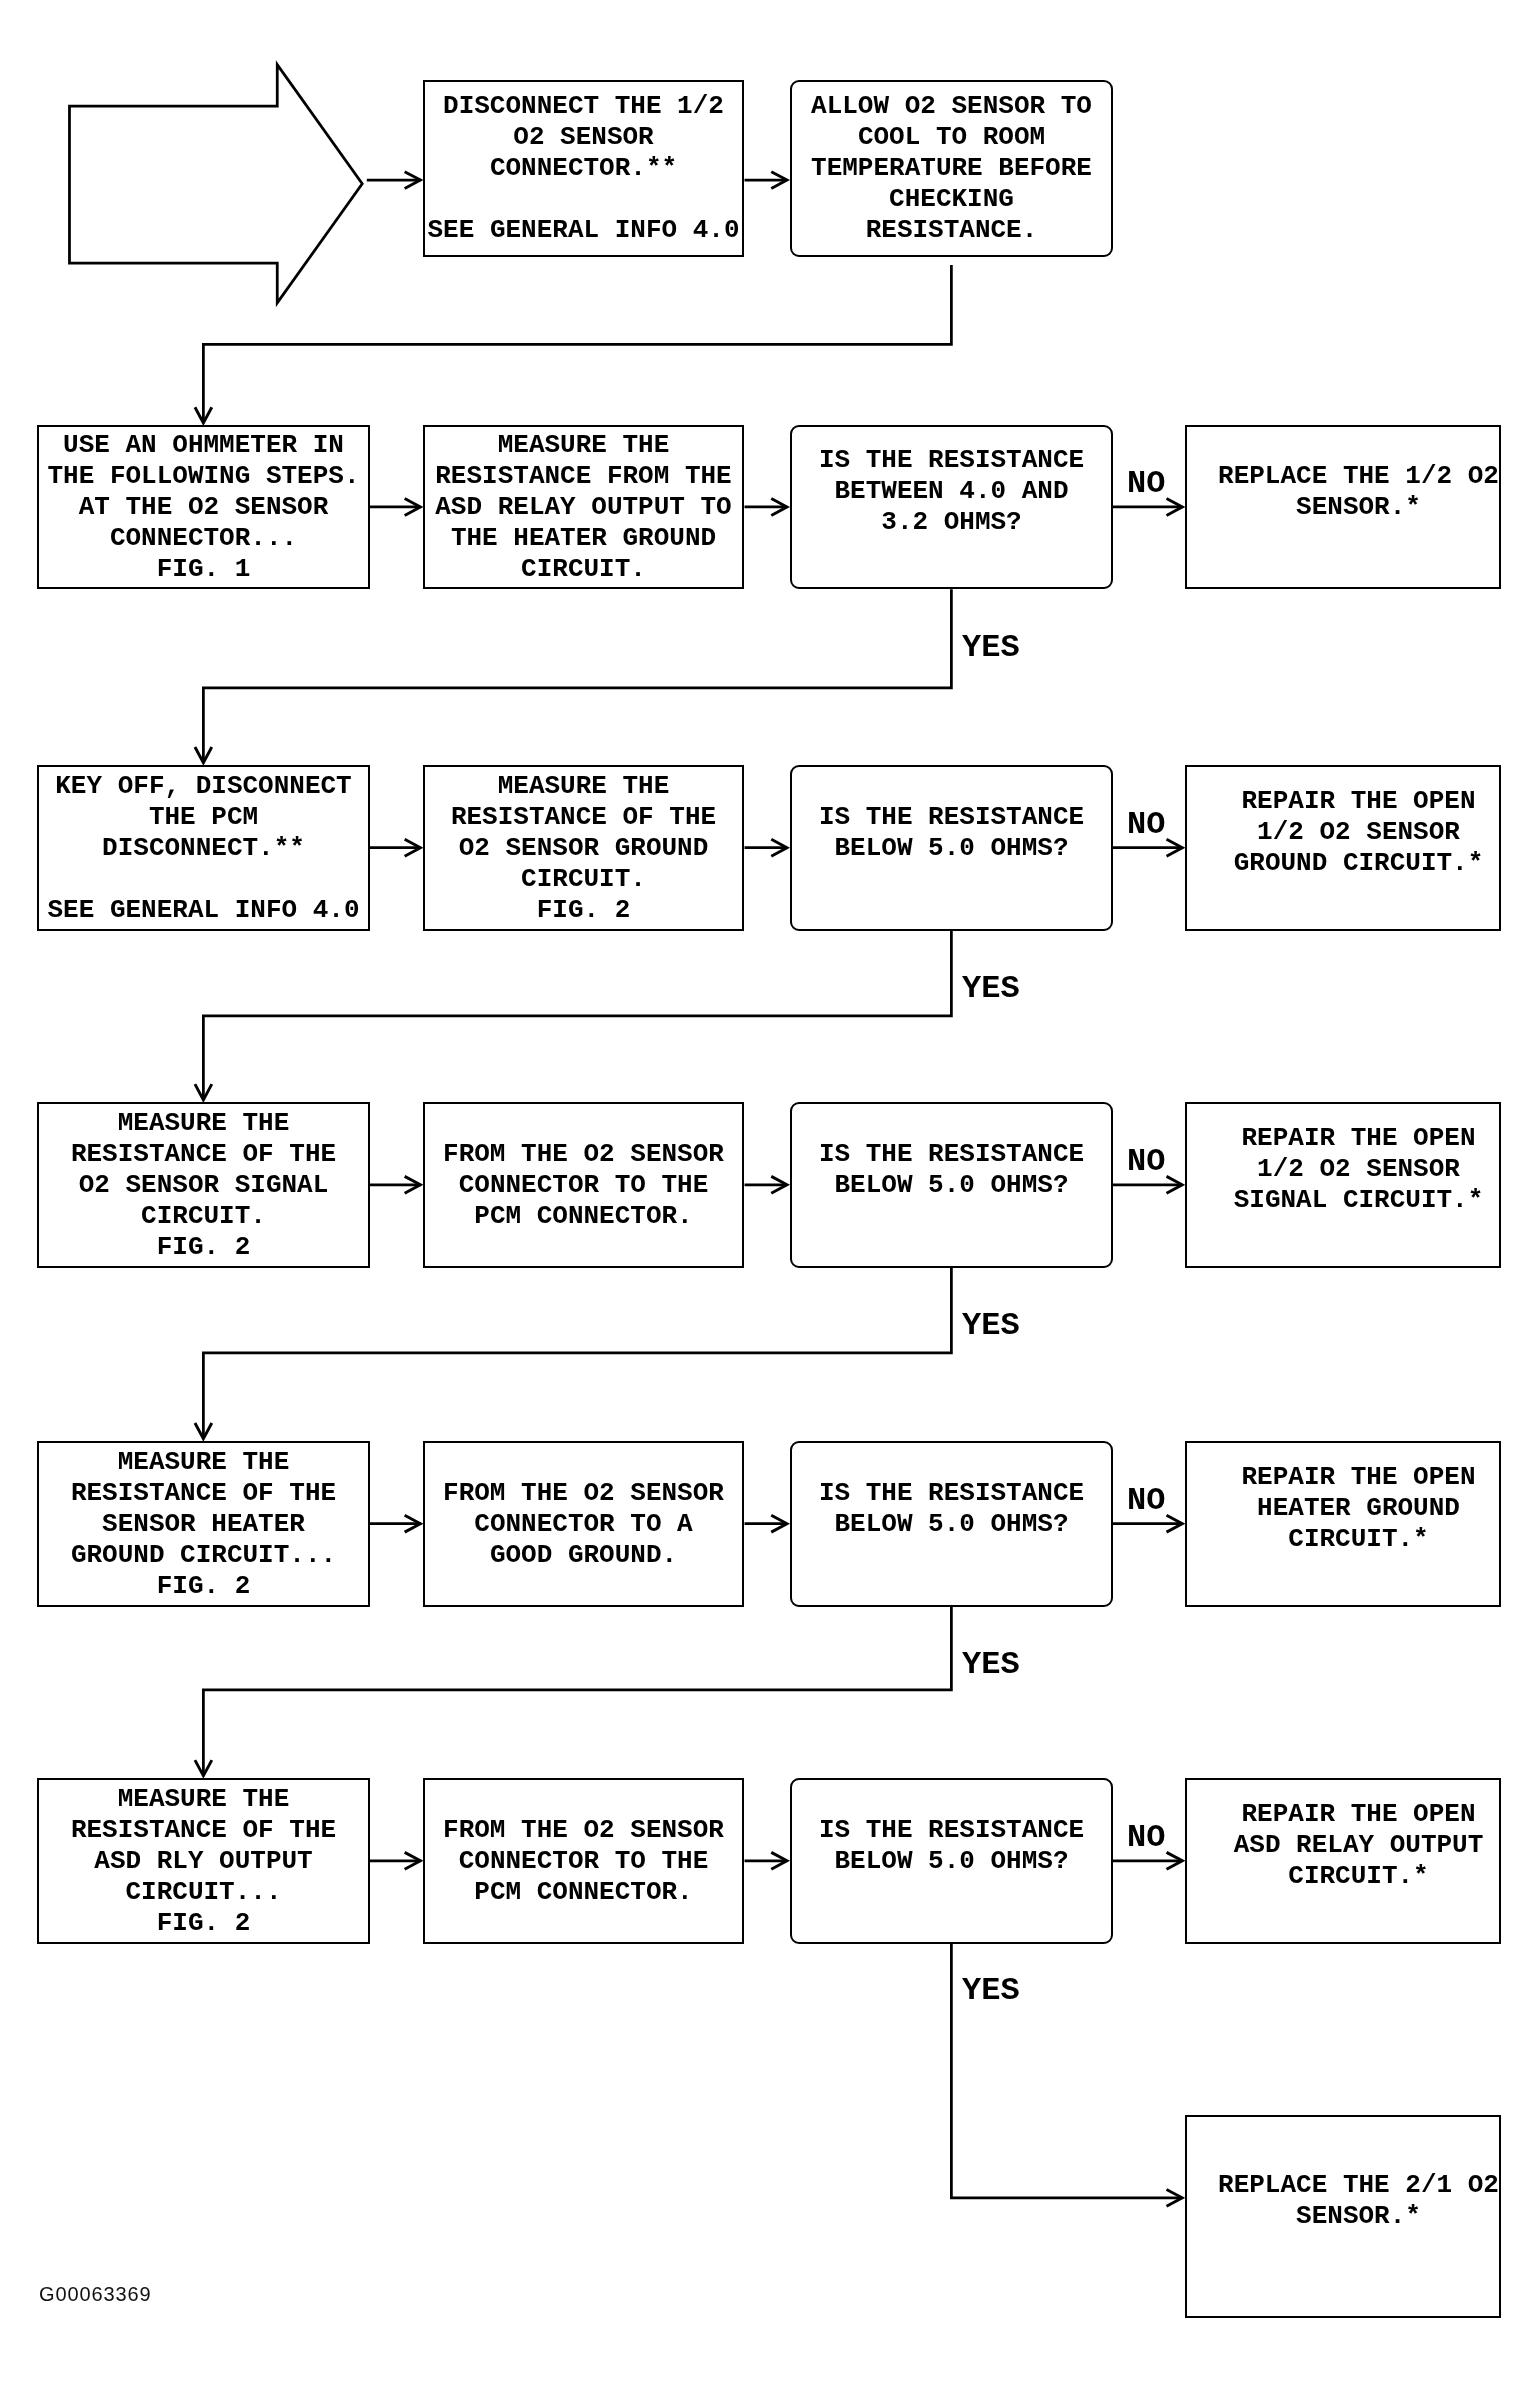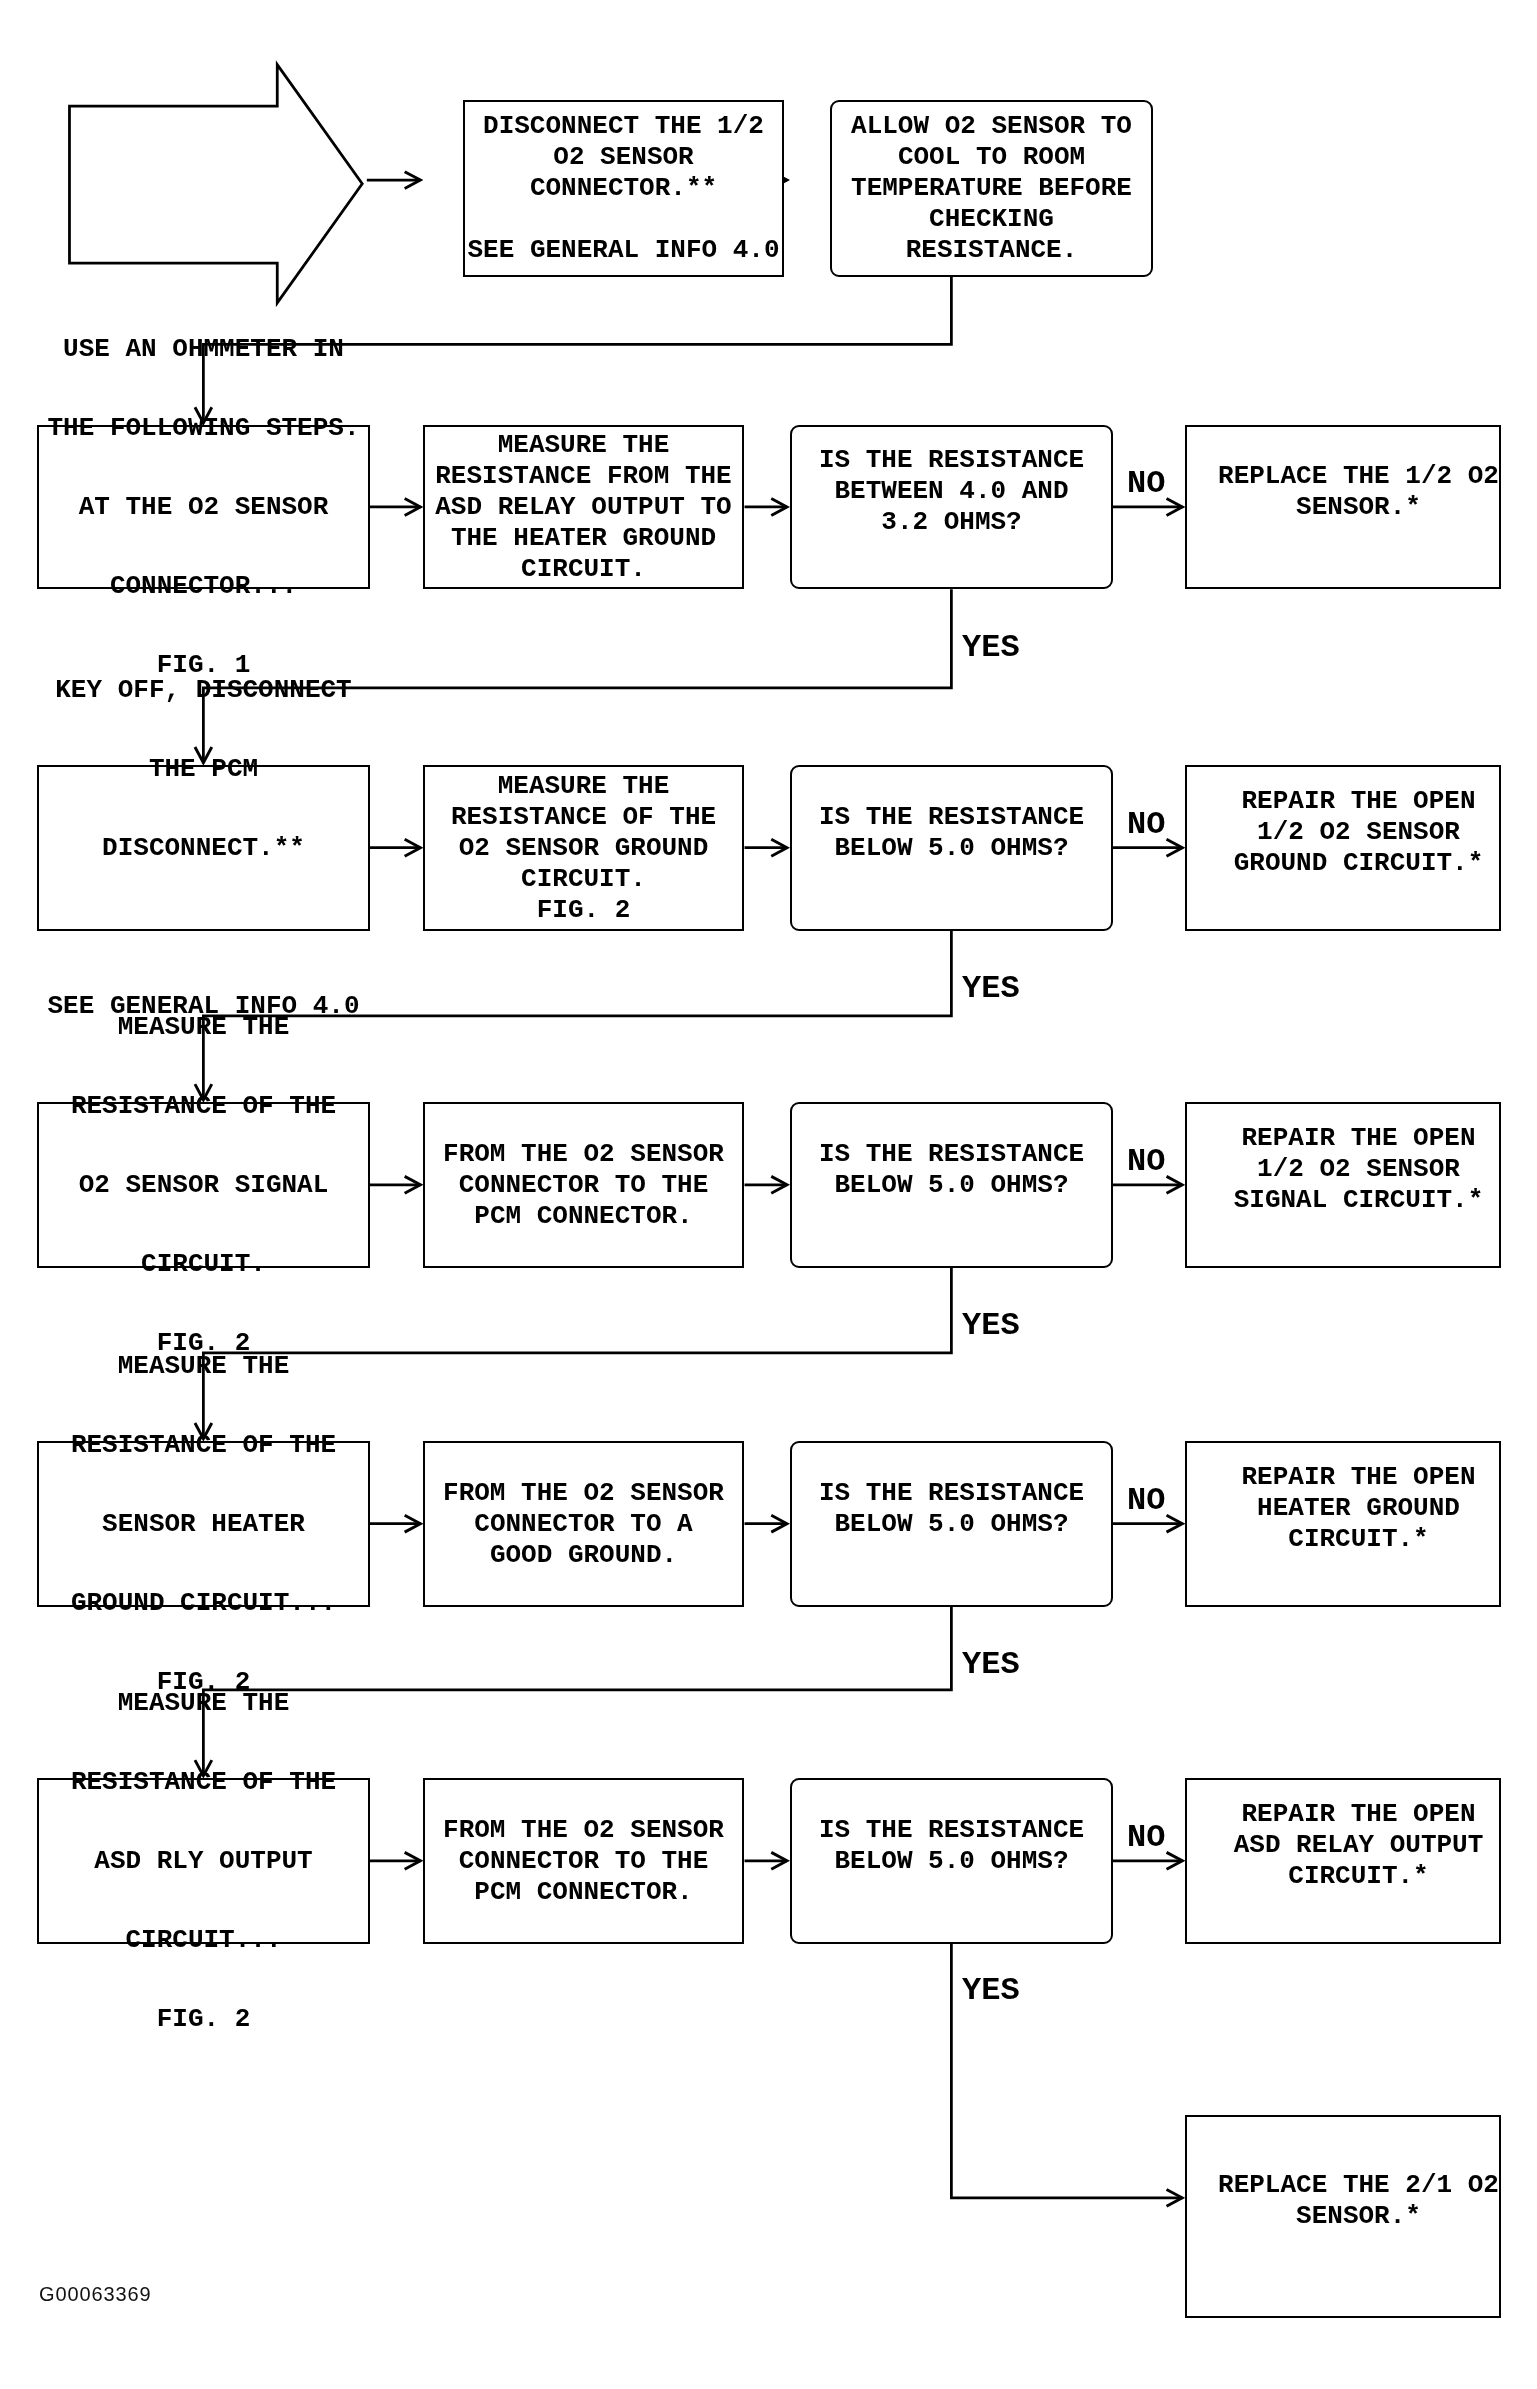--- a/index.html
+++ b/index.html
@@ -27,26 +27,26 @@
     justify-content: center;
     align-items: center;
     text-align: center;
     font-weight: bold;
     font-size: 26px;
     line-height: 31px;
     white-space: pre;
   }
   .node.high { padding-bottom: 31px; }
   
-  .c1 { left: 37px;   width: 333px; gap: 48px; }
+  .c1 { left: 37px;   width: 333px; }
   .c2 { left: 423px;  width: 321px; }
   .c3 { left: 790px;  width: 323px; border-radius: 9px; }
   .c4 { left: 1185px; width: 316px; padding-left: 31px; }
   
-  .r1 { top: 100px;   height: 177px; margin-left: 40px; }
+  .r1 { top: 80px;   height: 177px; }
   .r2 { top: 425px;  height: 164px; }
   .r3 { top: 765px;  height: 166px; }
   .r4 { top: 1102px; height: 166px; }
   .r5 { top: 1441px; height: 166px; }
   .r6 { top: 1778px; height: 166px; }
   .r7 { top: 2115px; height: 203px; }
 
   .start-text {
     position: absolute;
     left: 72px; top: 104px;

